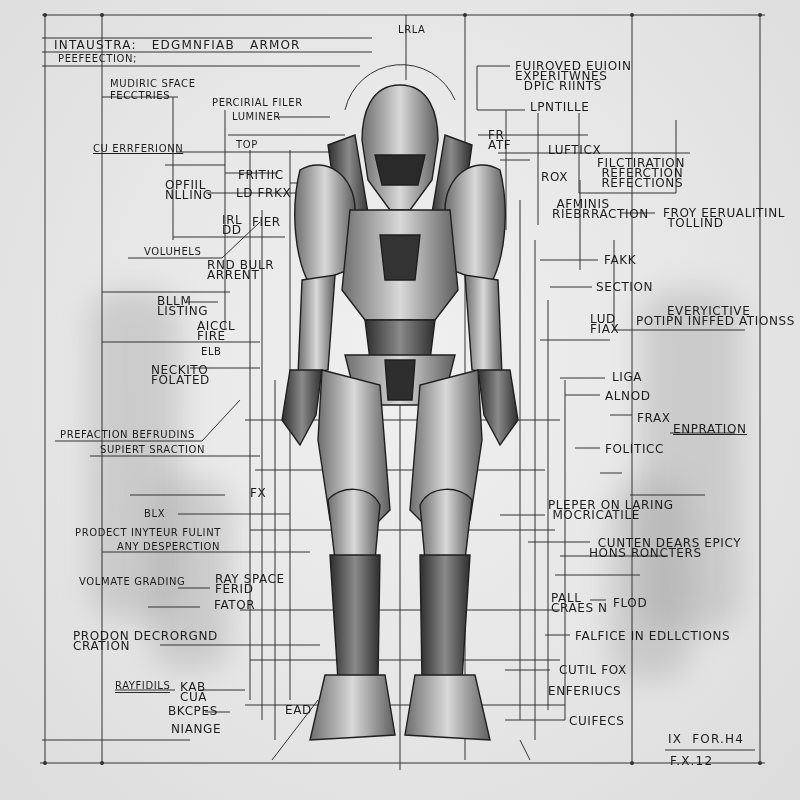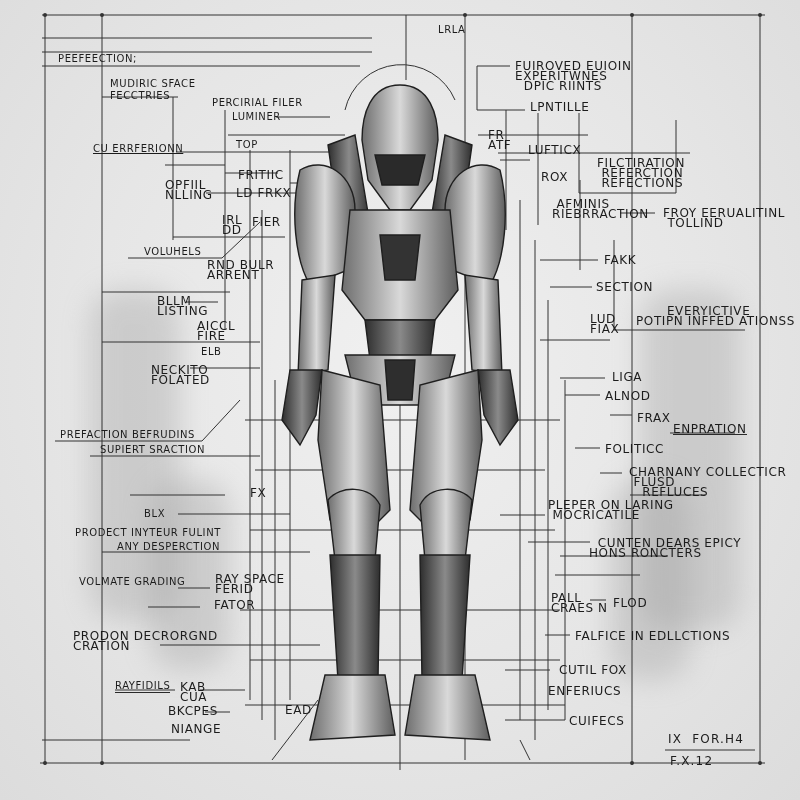--- a/index.html
+++ b/index.html
@@ -189,22 +189,23 @@
       <path d="M242 440 C230 425 200 425 190 445 L195 500 L235 500 Z" fill="url(#ag)"></path>
 
       <path d="M100 495 L150 495 L148 620 L108 620 Z" fill="url(#dg)"></path>
       <path d="M240 495 L190 495 L192 620 L232 620 Z" fill="url(#dg)"></path>
 
       <path d="M95 615 L155 615 L165 675 L80 680 Z" fill="url(#ag)"></path>
       <path d="M245 615 L185 615 L175 675 L260 680 Z" fill="url(#ag)"></path>
     </g>
   </svg>
 
+  <div class="lbl lg" style="left:54px;top:39px;">INTAUSTRA:   EDGMNFIAB   ARMOR</div>
   <div class="lbl" style="left:58px;top:53px;">PEEFEECTION;</div>
-  <div class="lbl" style="left:398px;top:24px;margin-left:40px;">LRLA</div>
+  <div class="lbl" style="left:398px;top:24px;">LRLA</div>
 
   <div class="lbl" style="left:110px;top:78px;">MUDIRIC SFACE
 FECCTRIES</div>
   <div class="lbl" style="left:212px;top:97px;">PERCIRIAL FIlER</div>
   <div class="lbl" style="left:232px;top:111px;">LUMINER</div>
   <div class="lbl" style="left:236px;top:139px;">TOP</div>
   <div class="lbl" style="left:93px;top:143px;text-decoration:underline;">CU ERRFERIONN</div>
   <div class="lbl sm" style="left:238px;top:170px;">FRITIIC</div>
   <div class="lbl sm" style="left:236px;top:188px;">LD FRKX</div>
   <div class="lbl sm" style="left:165px;top:180px;">OPFIIL
@@ -240,43 +241,40 @@
   <div class="lbl sm" style="left:168px;top:706px;">BKCPES</div>
   <div class="lbl sm" style="left:171px;top:724px;">NIANGE</div>
   <div class="lbl sm" style="left:285px;top:705px;">EAD</div>
 
   <div class="lbl sm" style="left:515px;top:61px;">FUIROVED EUIOIN
 EXPERITWNES
   DPIC RIINTS</div>
   <div class="lbl sm" style="left:530px;top:102px;">LPNTILLE</div>
   <div class="lbl sm" style="left:488px;top:130px;">FR
 ATF</div>
-  <div class="lbl sm" style="left:508px;top:145px;padding-left:20px;">LUFTICX</div>
+  <div class="lbl sm" style="left:528px;top:145px;padding-left:20px;">LUFTICX</div>
   <div class="lbl sm" style="left:541px;top:172px;">ROX</div>
   <div class="lbl sm" style="left:597px;top:158px;">FILCTIRATION
  REFERCTION
  REFECTIONS</div>
   <div class="lbl sm" style="left:552px;top:199px;"> AFMINIS
 RIEBRRACTION</div>
   <div class="lbl sm" style="left:663px;top:208px;">FROY EERUALITINL
  TOLLIND</div>
   <div class="lbl sm" style="left:604px;top:255px;">FAKK</div>
   <div class="lbl sm" style="left:596px;top:282px;">SECTION</div>
   <div class="lbl sm" style="left:590px;top:314px;">LUD
 FIAX</div>
   <div class="lbl sm" style="left:636px;top:306px;">       EVERYICTIVE
 POTIPN INFFED ATIONSS</div>
   <div class="lbl sm" style="left:612px;top:372px;">LIGA</div>
   <div class="lbl sm" style="left:605px;top:391px;">ALNOD</div>
   <div class="lbl sm" style="left:637px;top:413px;">FRAX</div>
   <div class="lbl sm ul" style="left:673px;top:424px;">ENPRATION</div>
   <div class="lbl sm" style="left:605px;top:444px;">FOLITICC</div>
-  <div class="lbl sm" style="left:629px;top:467px;">CHARNANY COLLECTICR
- FLUSD
-   REFLUCES</div>
   <div class="lbl sm" style="left:548px;top:500px;">PLEPER ON LARING
  MOCRICATILE</div>
   <div class="lbl sm" style="left:589px;top:538px;">  CUNTEN DEARS EPICY
 HONS RONCTERS</div>
   <div class="lbl sm" style="left:551px;top:593px;">PALL
 CRAES N</div>
   <div class="lbl sm" style="left:613px;top:598px;">FLOD</div>
   <div class="lbl sm" style="left:575px;top:631px;">FALFICE IN EDLLCTIONS</div>
   <div class="lbl sm" style="left:559px;top:665px;">CUTIL FOX</div>
   <div class="lbl sm" style="left:548px;top:686px;">ENFERIUCS</div>

